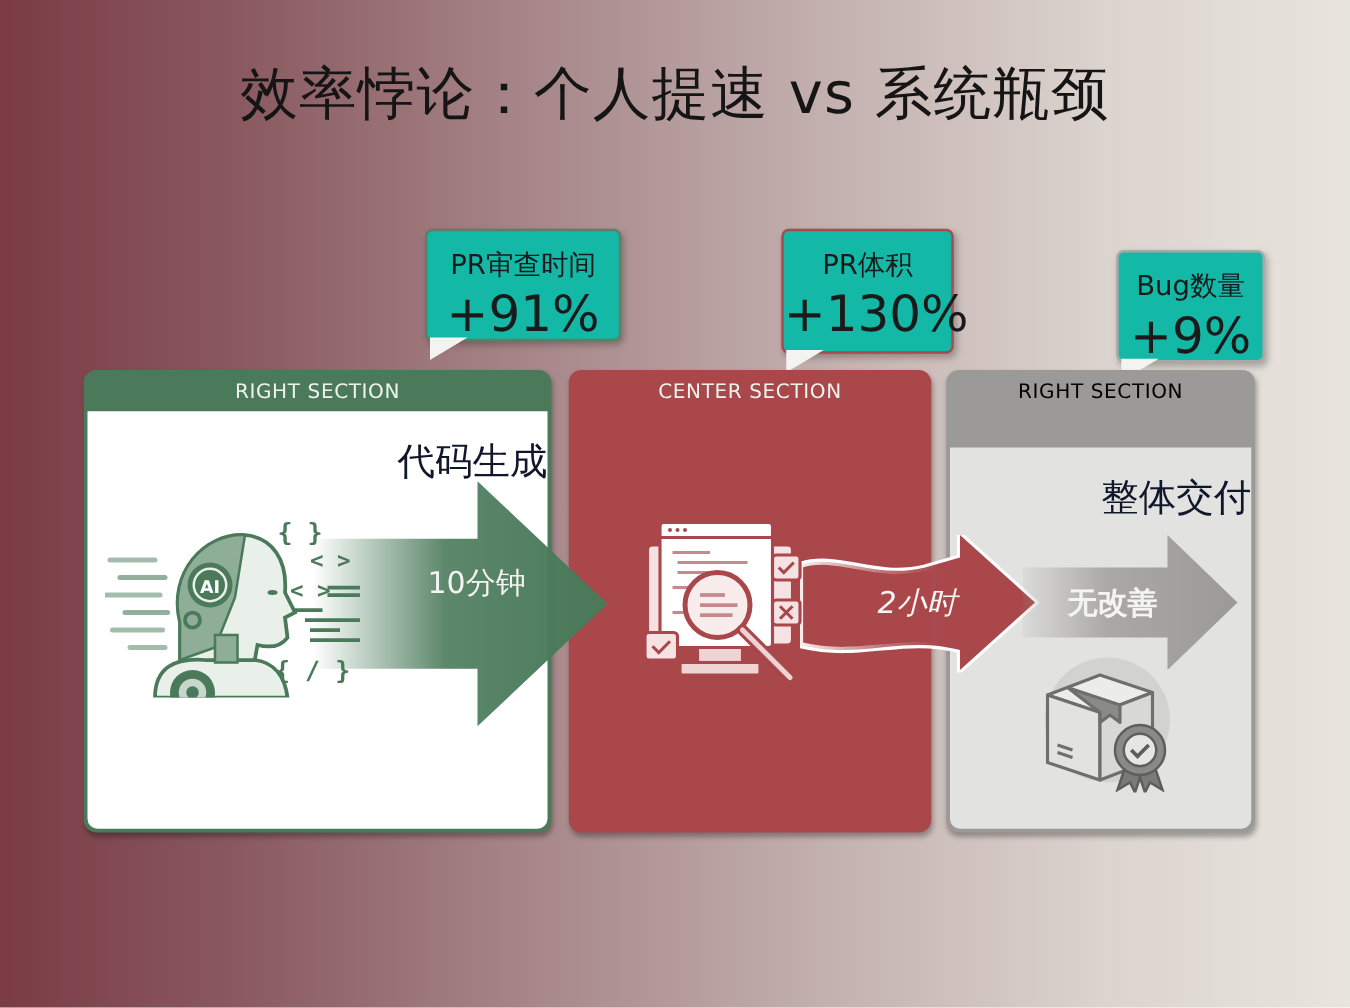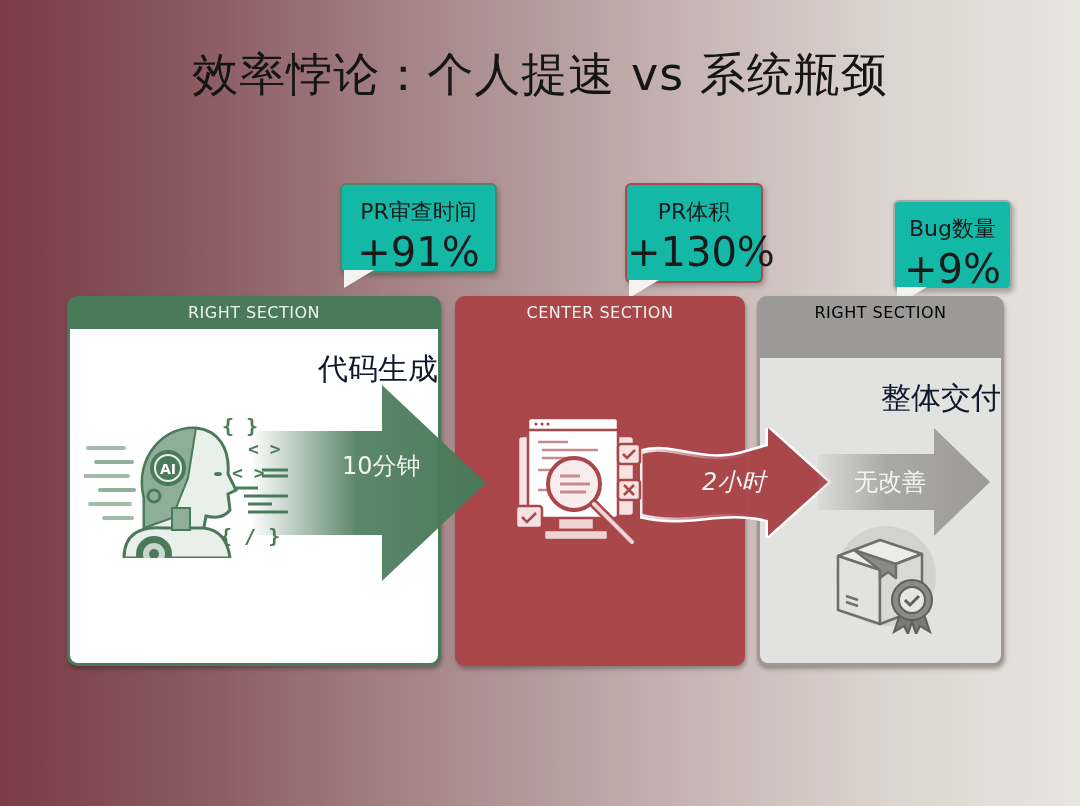--- a/index.html
+++ b/index.html
@@ -206,21 +206,21 @@
 <svg class="abs" style="left:818px; top:428px;" width="176" height="108" viewBox="0 0 176 108">
   <defs>
     <linearGradient id="yfade" x1="0" x2="1" y1="0" y2="0">
       <stop offset="0" stop-color="#9b9a98" stop-opacity="0.1"></stop>
       <stop offset="0.4" stop-color="#9b9a98" stop-opacity="0.8"></stop>
       <stop offset="1" stop-color="#9b9a98"></stop>
     </linearGradient>
   </defs>
   <path d="M0 26 L116 26 L116 0 L172 54 L116 108 L116 82 L0 82 Z" fill="url(#yfade)"></path>
 </svg>
-<div class="arrow-text" style="left:854px; top:466px;">无改善</div>
+<div class="arrow-text" style="left:854px; top:466px;font-weight:bold;">无改善</div>
 
 <svg class="abs" style="left:828px; top:524px;" width="120" height="110" viewBox="0 0 120 110">
   <circle cx="58" cy="52" r="50" fill="#d2d2d1"></circle>
   <g stroke="#6e6e6c" stroke-width="2.5" stroke-linejoin="round">
     <path d="M10 32 L52 16 L94 30 L52 46 Z" fill="#ececeb"></path>
     <path d="M10 32 L52 46 L52 100 L10 86 Z" fill="#e2e2e1"></path>
     <path d="M52 46 L94 30 L94 84 L52 100 Z" fill="#d8d8d7"></path>
     <path d="M26 26 L68 40 L68 54 L60 48 L52 54 L52 46 Z" fill="#8a8a88"></path>
     <line x1="18" y1="72" x2="30" y2="76"></line>
       <line x1="18" y1="78" x2="30" y2="82"></line>

